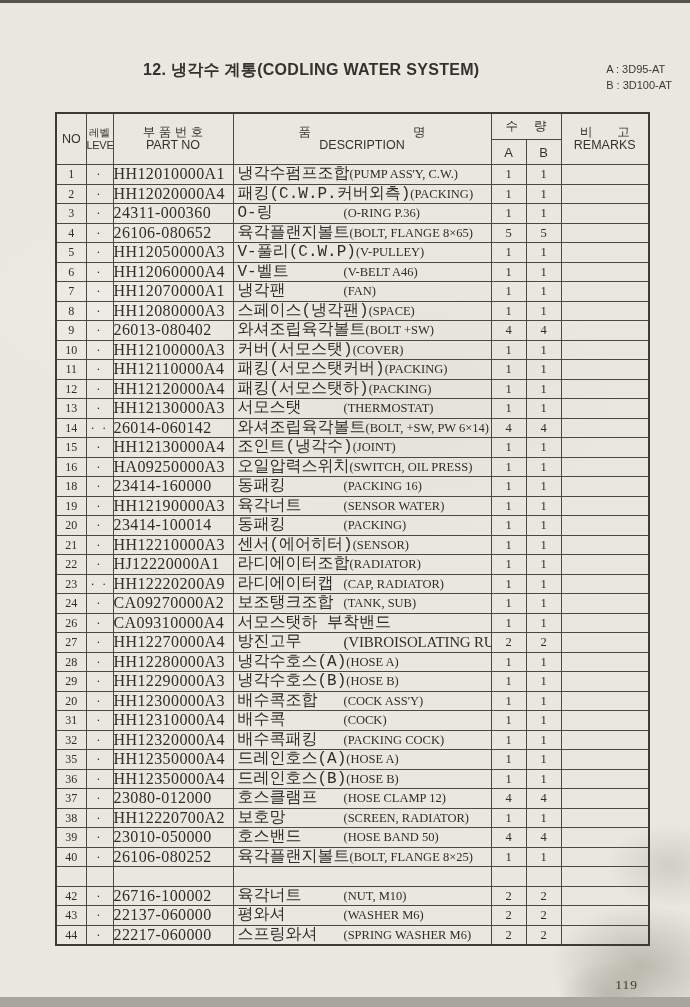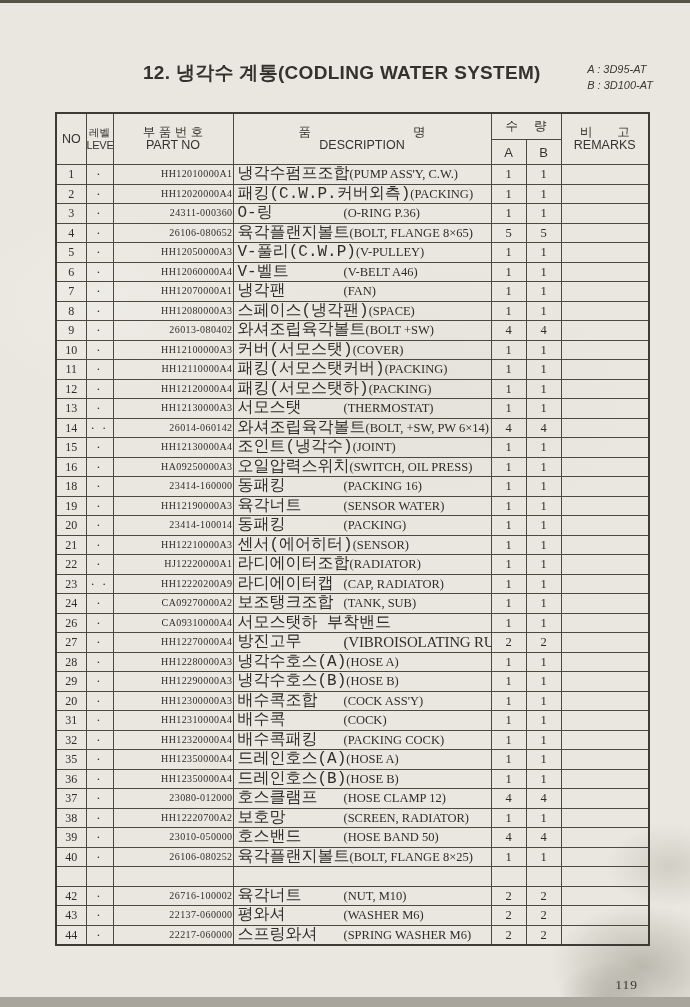--- a/index.html
+++ b/index.html
@@ -15,26 +15,26 @@
     font-family:"Liberation Serif", serif;
     color:#2f2d28;
   }
   .top-edge{position:absolute;top:0;left:0;width:100%;height:3px;background:#565349;}
   .bottom-edge{position:absolute;bottom:0;left:0;width:100%;height:10px;background:#a7a59c;}
 
   .title-row{position:absolute;top:58px;left:0;width:100%;height:42px;}
   .page-title{
     position:absolute;left:143px;top:2px;margin:0;
     font-family:"Liberation Sans", sans-serif;
-    font-size:19px;font-weight:700;letter-spacing:0.3px;color:#34322c;white-space:nowrap;
+    font-size:16px;font-weight:700;letter-spacing:0.3px;color:#34322c;white-space:nowrap;
   }
   .variants{
-    position:absolute;right:37px;top:3px;
+    position:absolute;right:18px;top:3px;
     font-family:"Liberation Sans", sans-serif;
-    font-size:11px;line-height:16px;color:#3a382f;white-space:nowrap;text-align:left;font-style:italic;
+    font-size:11px;line-height:16px;color:#3a382f;white-space:nowrap;text-align:left;
   }
 
   table.parts{
     position:absolute;left:55px;top:112px;width:593px;
     border-collapse:collapse;table-layout:fixed;
     border:2px solid #3d3b33;
   }
   table.parts th, table.parts td{
     border:1px solid #4c4a40;
     padding:0;overflow:hidden;white-space:nowrap;
@@ -48,21 +48,21 @@
   thead .h-level div{font-size:10.5px;}
   thead .h-level .lat{font-size:11px;letter-spacing:-0.3px;}
   thead tr.sub th{height:24px;font-size:13px;}
   thead tr.main th{height:25px;}
   .spread{display:flex;justify-content:space-around;padding:0 14px;}
   .spread-narrow{display:flex;justify-content:space-around;padding:0 6px;}
 
   tbody td{height:18.5px;font-size:12px;line-height:18px;vertical-align:middle;}
   td.c-no{text-align:center;font-size:12px;}
   td.c-level{text-align:center;font-size:13px;line-height:10px;letter-spacing:2px;}
-  td.c-part{text-align:right;font-size:10px;letter-spacing:0.4px;}
+  td.c-part{text-align:left;font-size:16px;letter-spacing:0.4px;}
   td.c-desc .cellflex{display:flex;align-items:center;padding-left:4px;}
   td.c-desc .kr{min-width:106px;font-size:16px;font-family:Liberation Mono, monospace;}
   td.c-desc .en{font-size:12.5px;}
   td.c-desc .en.condensed{font-size:15px;letter-spacing:-0.2px;}
   td.c-qty{text-align:center;font-size:12.5px;}
 
   .page-number{
     position:absolute;right:52px;bottom:14px;
     font-size:13.5px;letter-spacing:1px;color:#3b3931;margin-left:21px;
   }

